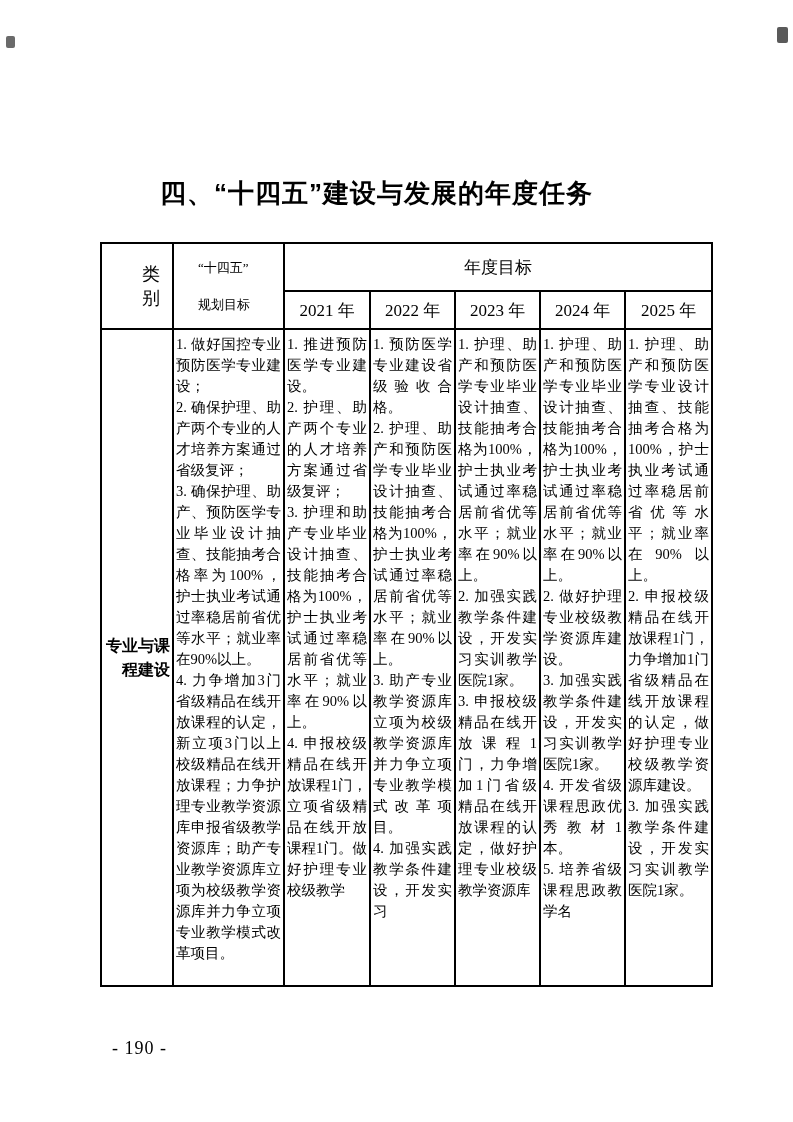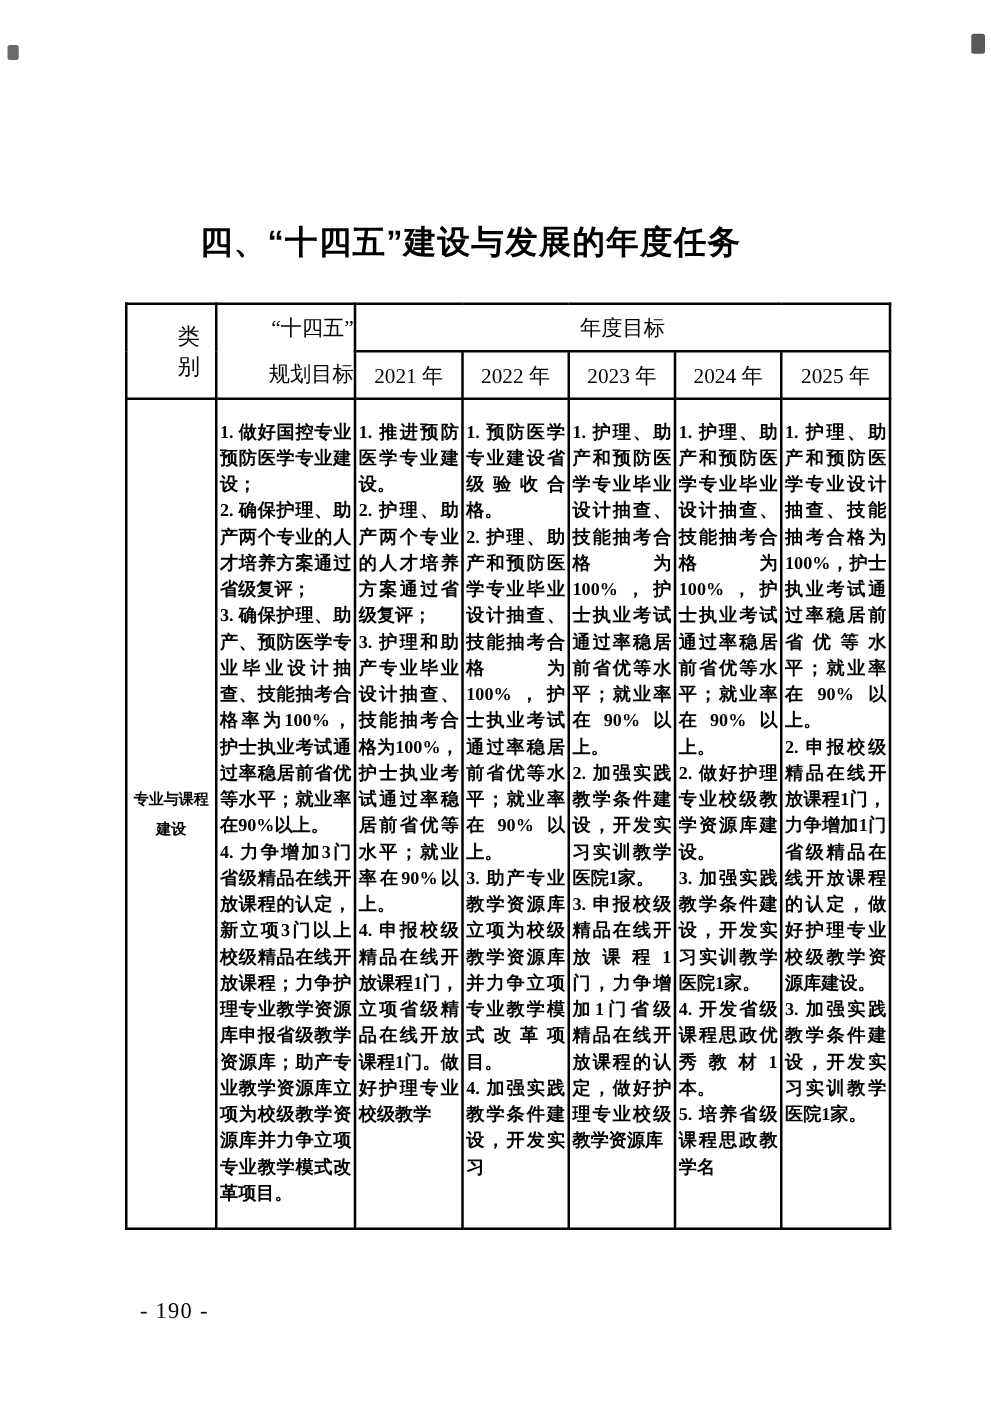--- a/index.html
+++ b/index.html
@@ -40,44 +40,43 @@
     table-layout: fixed;
   }
   .doc-table td { border: 2px solid #000; }
   .hdr {
     text-align: center;
     vertical-align: middle;
     font-size: 17px;
     font-weight: 400;
     padding: 0;
   }
-  .annual-hdr { height: 38px; }
+  .annual-hdr { height: 48px; }
   .year-hdr { height: 38px; margin-left: 39px; }
   .cat-hdr { font-size: 18px; letter-spacing: 4px; padding-left: 32px; }
-  .plan-hdr div { line-height: 37px; font-size: 17px; text-align: right; }
+  .plan-hdr div { line-height: 37px; font-size: 13px; text-align: left; margin-left: 24px; }
   .row-label-cell {
-    text-align: center;
+    text-align: right;
     vertical-align: middle;
     font-family: "Liberation Sans", "DejaVu Sans", sans-serif;
     font-weight: 700;
-    font-size: 12px;
+    font-size: 16px;
     line-height: 24px;
     padding: 0 2px;
     margin-top: 33px;
   }
   .body-cell {
     vertical-align: top;
     font-size: 14.5px;
     line-height: 21px;
     text-align: justify;
-    padding: 16px 2px;
+    padding: 4px 2px;
     white-space: pre-line;
     height: 657px;
     overflow: hidden;
-    font-weight: bold;
   }
   .page-num {
     position: absolute;
     left: 112px;
     top: 1038px;
     font-size: 18px;
     letter-spacing: 1px;
   }
   .artifact-tl {
     position: absolute; left: 6px; top: 36px; width: 9px; height: 12px;

